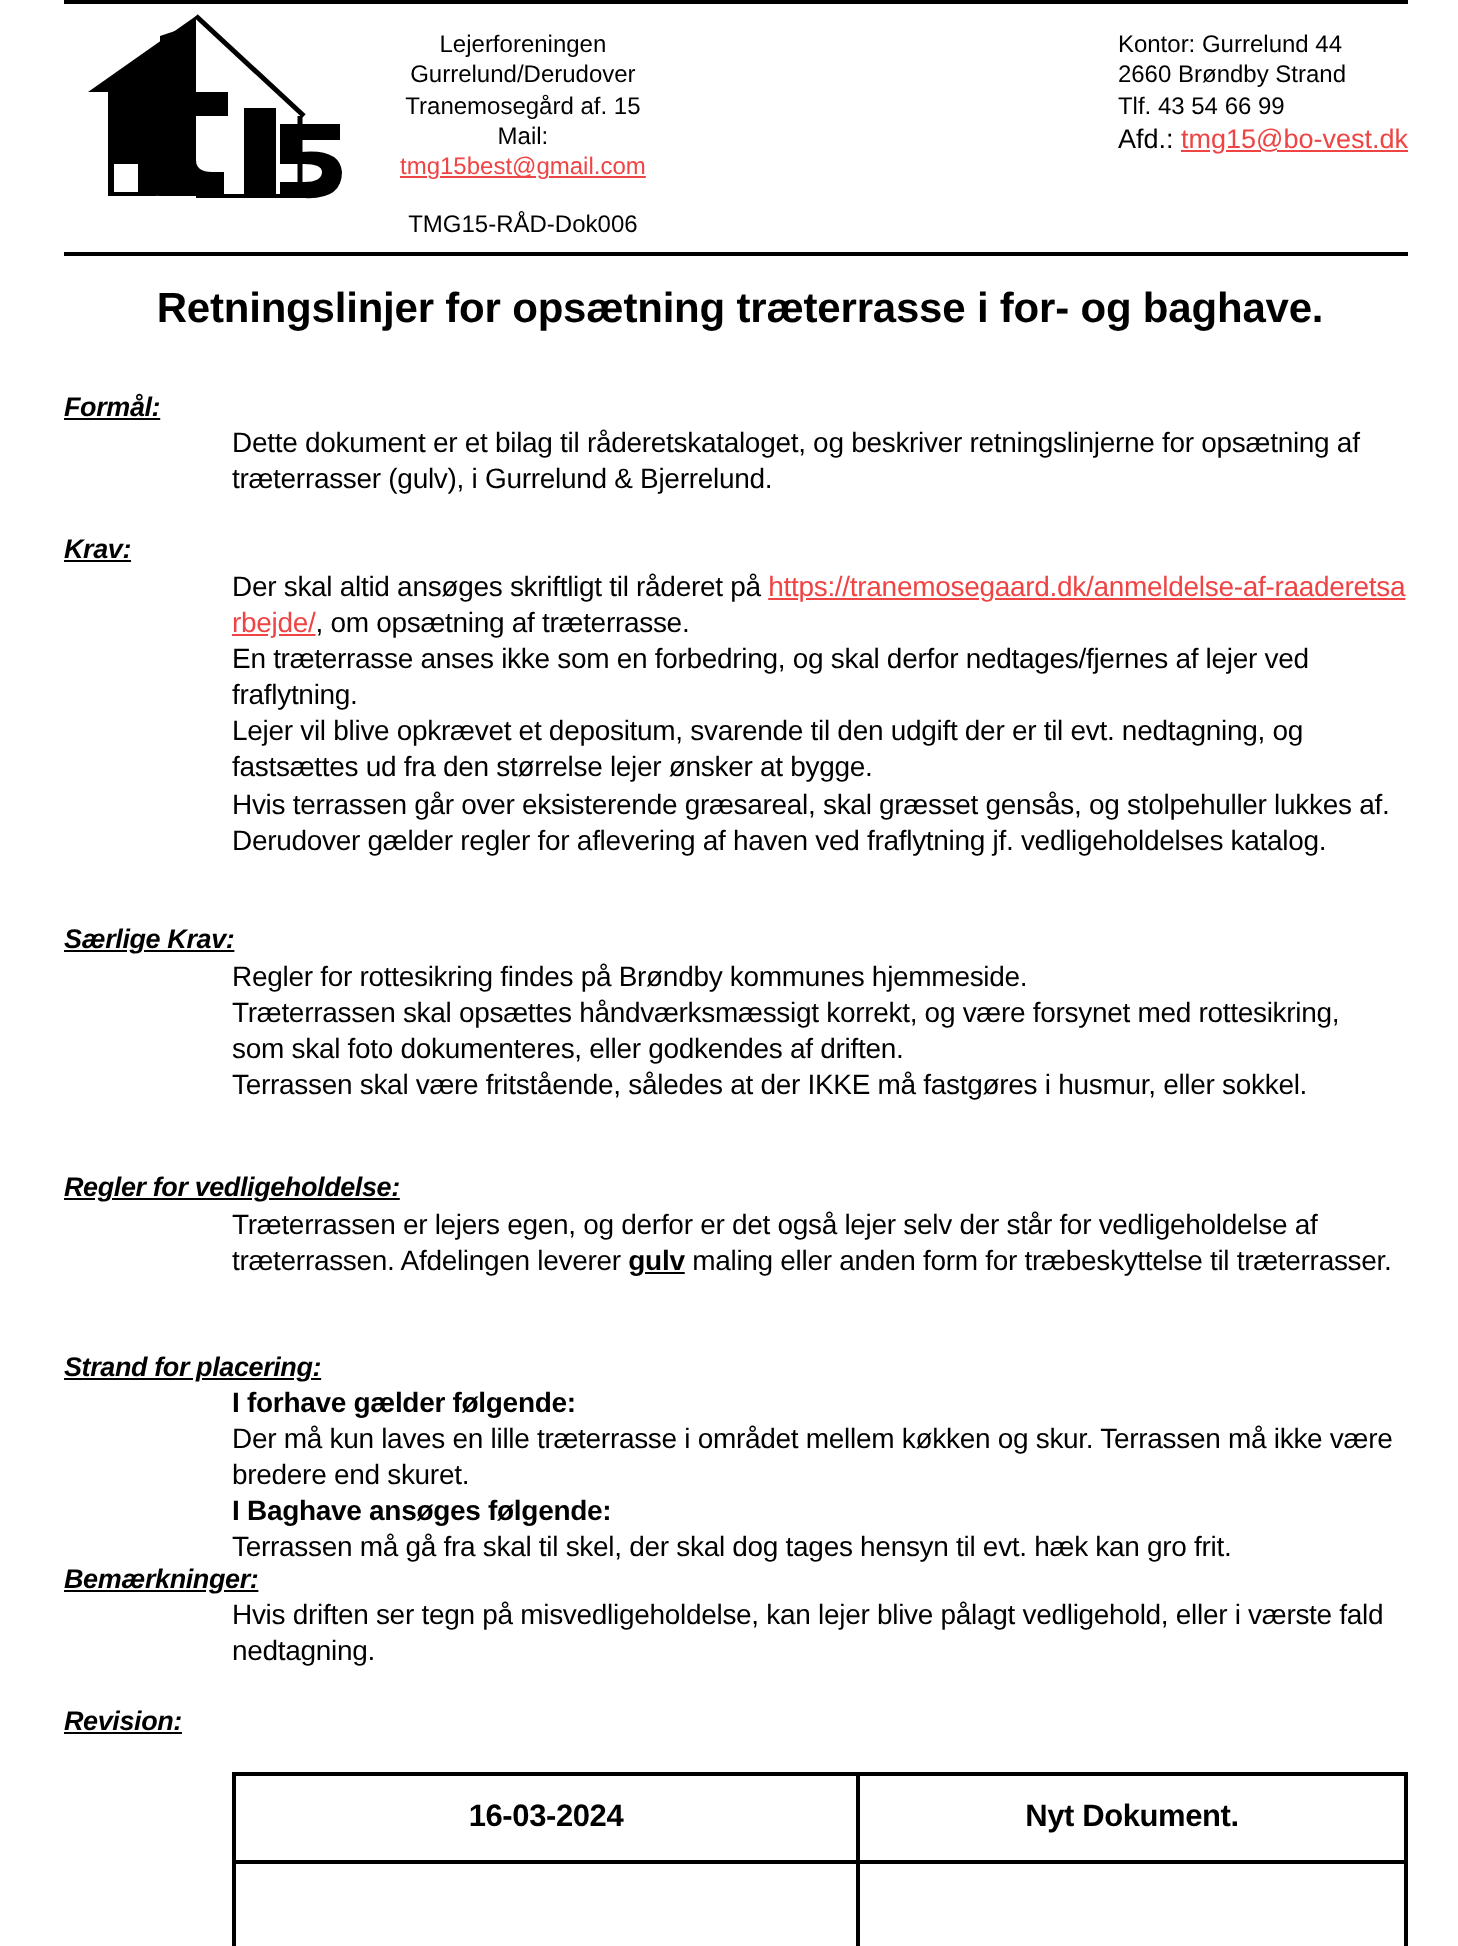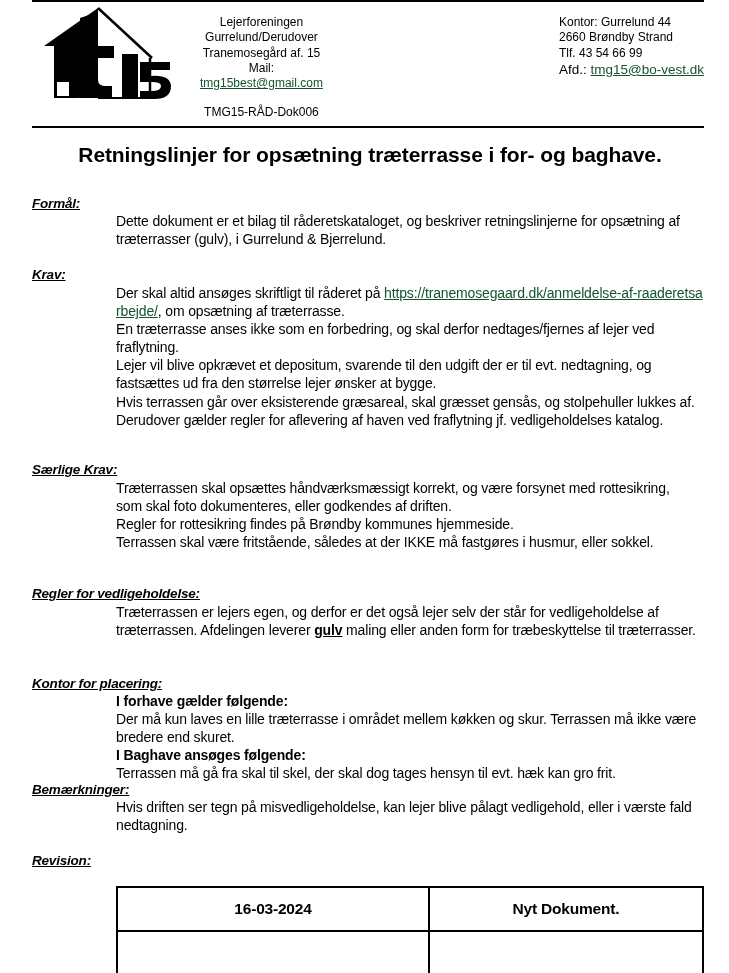--- a/index.html
+++ b/index.html
@@ -6,21 +6,21 @@
     body {
       width: 729px; height: 973px; position: relative; overflow: hidden;
       font-family: "Liberation Sans", sans-serif; color: #000;
     }
     .abs { position: absolute; }
     .rule { position: absolute; height: 2px; background: #000; }
     .hdr-left { left: 200px; top: 15px; font-size: 12px; line-height: 15.3px; text-align: center; }
     .hdr-left .doc-id { margin-top: 14px; }
     .hdr-right { right: 25px; top: 15px; font-size: 12px; line-height: 15.3px; }
     .hdr-right .afd { font-size: 13.5px; line-height: 17px; }
-    a, .link { color: #14532d; text-decoration: underline; }
+    a, .link { color: #ef4444; text-decoration: underline; }
     .title {
       left: 0; width: 740px; top: 143px; text-align: center;
       font-size: 21px; font-weight: bold; letter-spacing: -0.1px;
     }
     .sec-h {
       position: absolute; left: 32px; font-size: 13.5px; font-weight: bold;
       text-decoration: underline; letter-spacing: -0.2px; font-style: italic;
     }
     .sec-body {
       position: absolute; left: 116px; width: 600px;
@@ -95,31 +95,31 @@
 <div class="sec-h" style="top:267px;">Krav:</div>
 <div class="sec-body" style="top:284px; width:590px;">
   <p><span>Der skal altid ansøges skriftligt til råderet på </span><a class="link" style="word-break:break-all;">https://tranemosegaard.dk/anmeldelse-af-raaderetsarbejde/</a><span>, om opsætning af træterrasse.</span></p>
   <p>En træterrasse anses ikke som en forbedring, og skal derfor nedtages/fjernes af lejer ved fraflytning.</p>
   <p>Lejer vil blive opkrævet et depositum, svarende til den udgift der er til evt. nedtagning, og fastsættes ud fra den størrelse lejer ønsker at bygge.</p>
   <p>Hvis terrassen går over eksisterende græsareal, skal græsset gensås, og stolpehuller lukkes af. Derudover gælder regler for aflevering af haven ved fraflytning jf. vedligeholdelses katalog.</p>
 </div>
 
 <div class="sec-h" style="top:462px;">Særlige Krav:</div>
 <div class="sec-body" style="top:479px; width:560px;">
+  <p>Regler for rottesikring findes på Brøndby kommunes hjemmeside.</p>
   <p>Træterrassen skal opsættes håndværksmæssigt korrekt, og være forsynet med rottesikring, som skal foto dokumenteres, eller godkendes af driften.</p>
-  <p>Regler for rottesikring findes på Brøndby kommunes hjemmeside.</p>
   <p>Terrassen skal være fritstående, således at der IKKE må fastgøres i husmur, eller sokkel.</p>
 </div>
 
 <div class="sec-h" style="top:586px;">Regler for vedligeholdelse:</div>
 <div class="sec-body" style="top:603px; width:580px;">
   <p><span>Træterrassen er lejers egen, og derfor er det også lejer selv der står for vedligeholdelse af træterrassen. Afdelingen leverer </span><span class="u-bold">gulv</span><span> maling eller anden form for træbeskyttelse til træterrasser.</span></p>
 </div>
 
-<div class="sec-h" style="top:676px;">Kontor for placering:</div>
+<div class="sec-h" style="top:676px;">Strand for placering:</div>
 <div class="sec-body" style="top:692px; width:592px;">
   <p class="sub-h">I forhave gælder følgende:</p>
   <p>Der må kun laves en lille træterrasse i området mellem køkken og skur. Terrassen må ikke være bredere end skuret.</p>
   <p class="sub-h">I Baghave ansøges følgende:</p>
   <p>Terrassen må gå fra skal til skel, der skal dog tages hensyn til evt. hæk kan gro frit.</p>
 </div>
 
 <div class="sec-h" style="top:782px;">Bemærkninger:</div>
 <div class="sec-body" style="top:798px; width:585px;">
   <p>Hvis driften ser tegn på misvedligeholdelse, kan lejer blive pålagt vedligehold, eller i værste fald nedtagning.</p>

